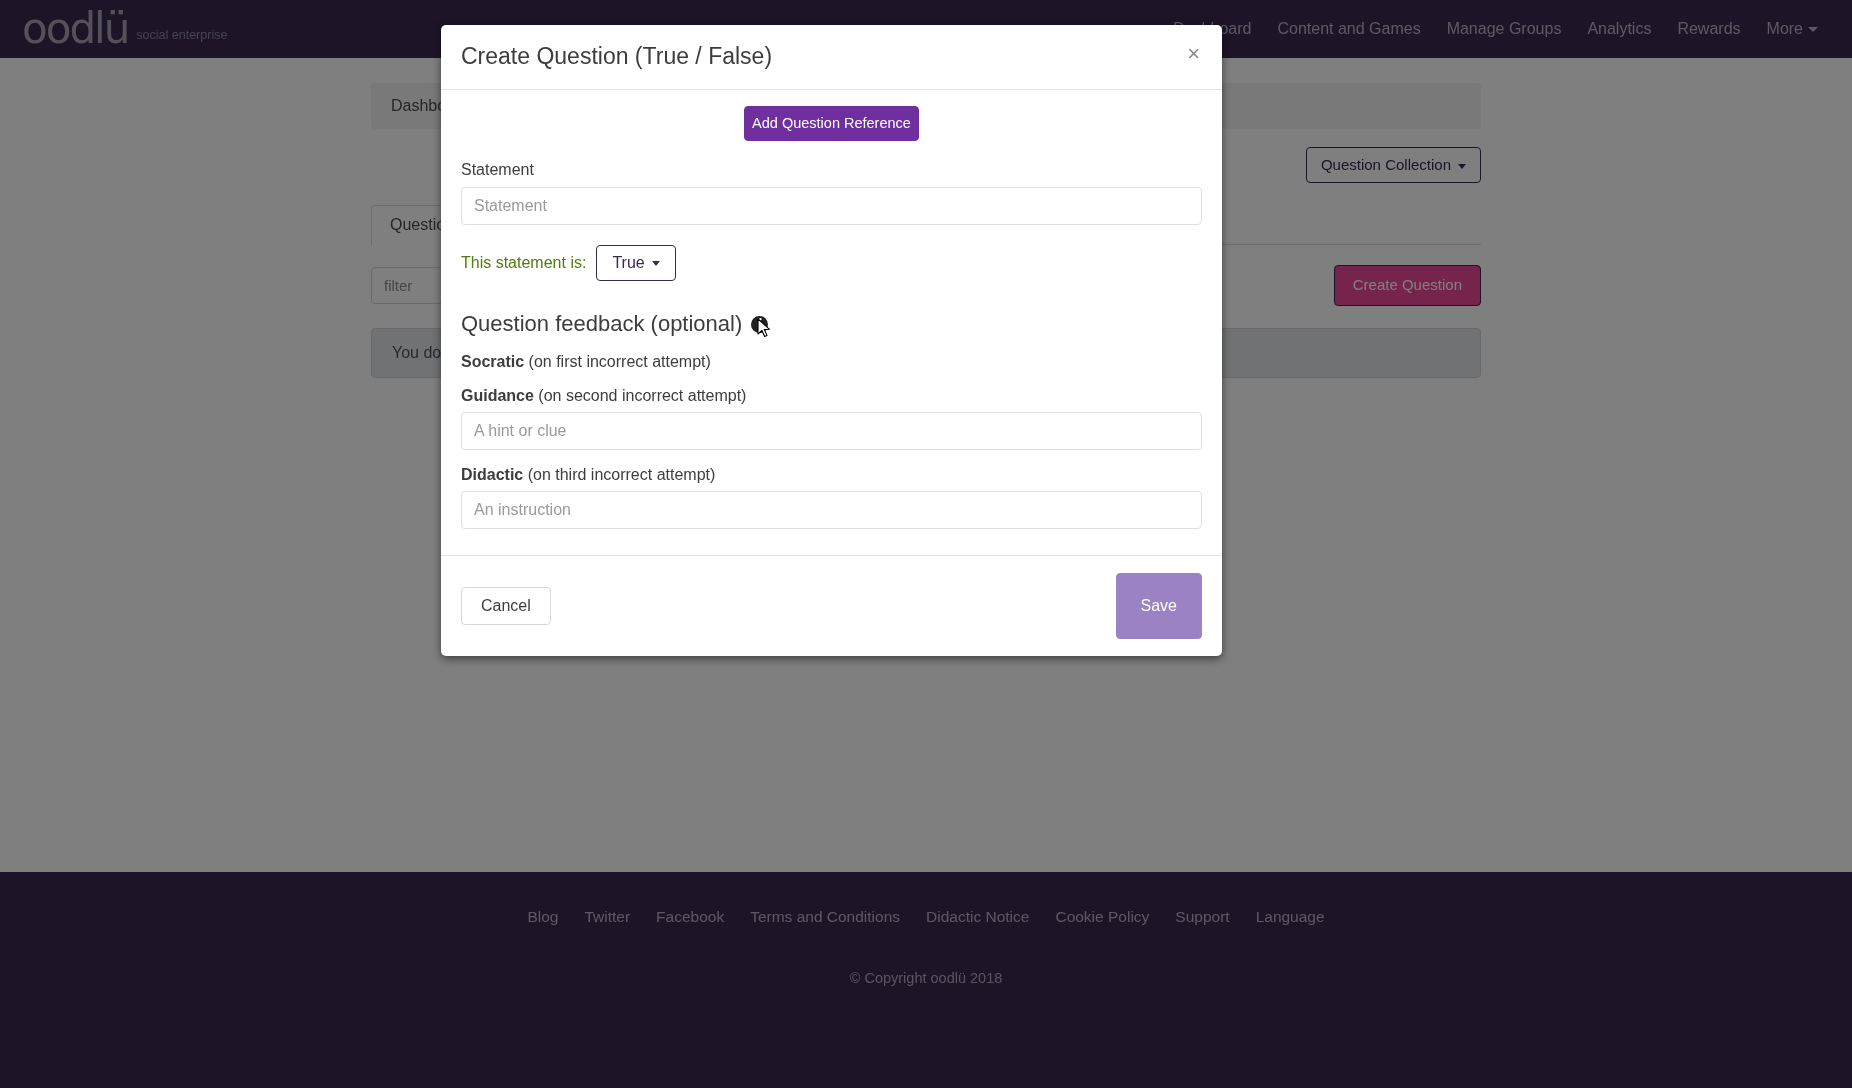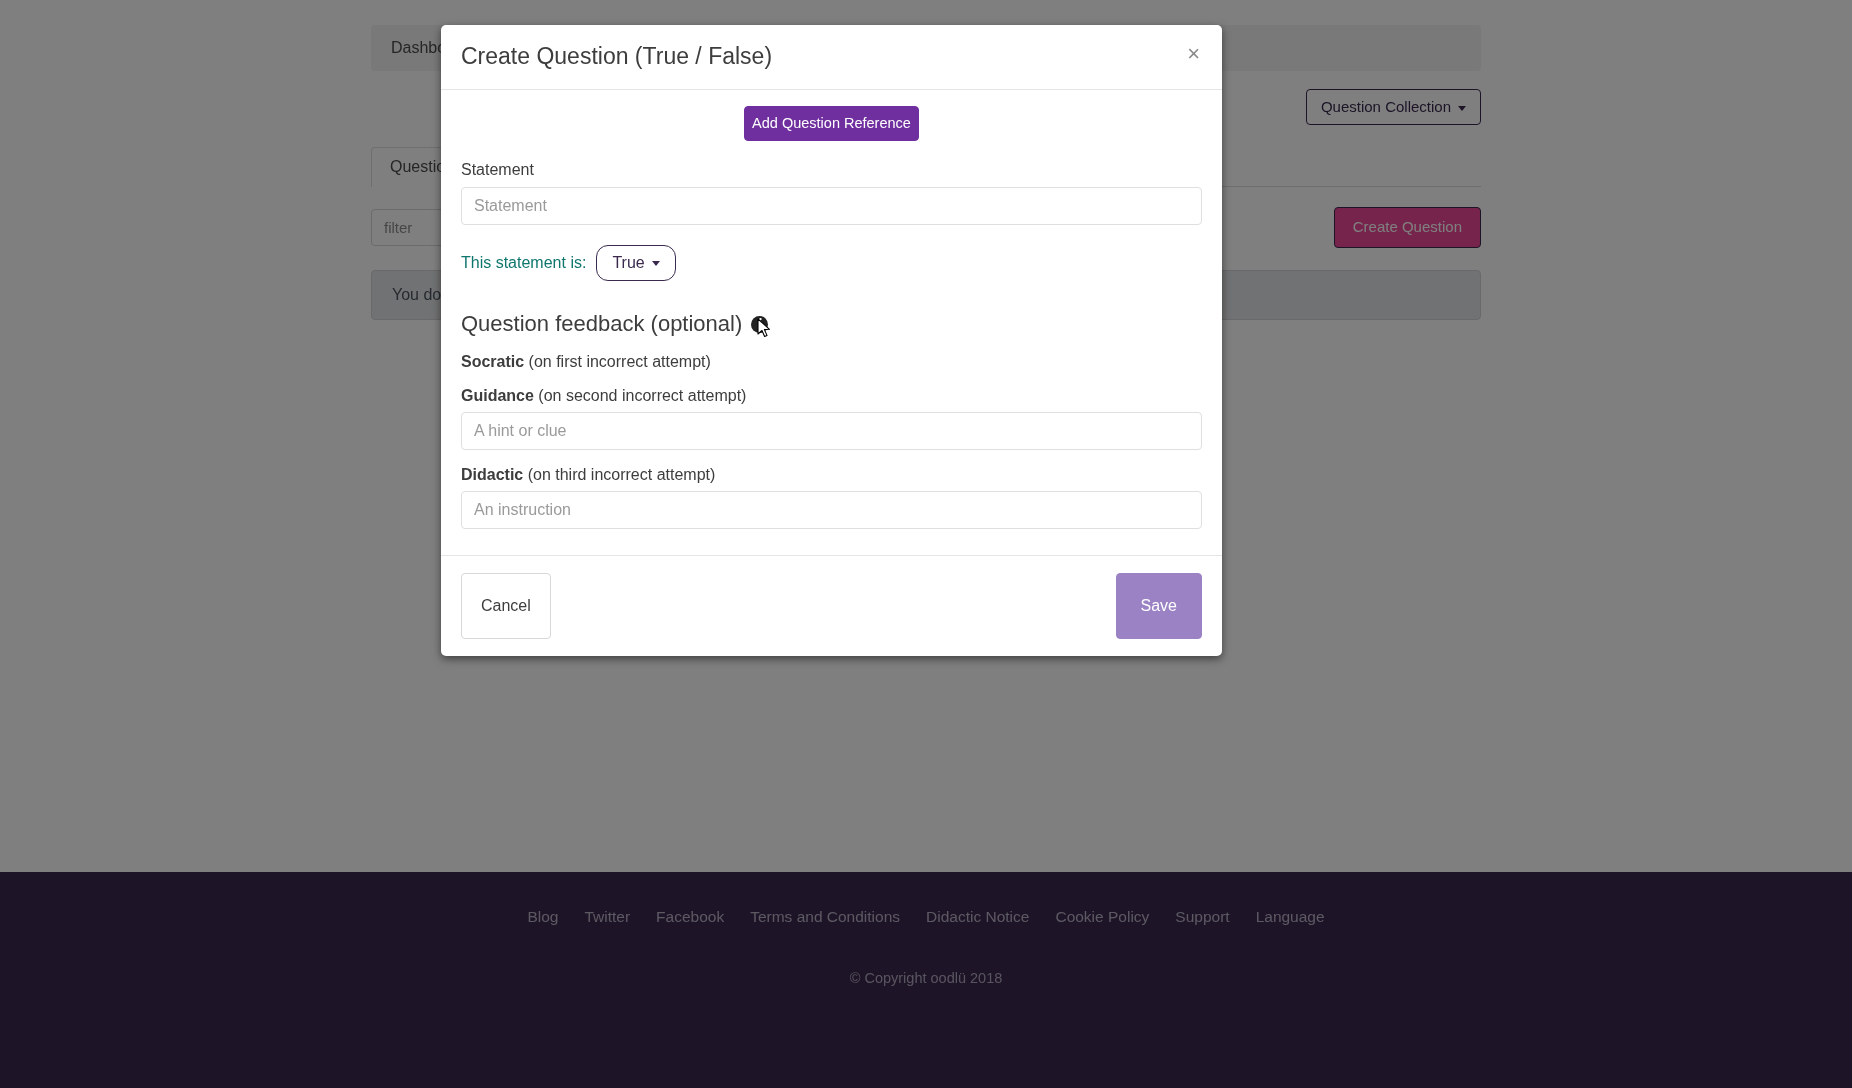--- a/index.html
+++ b/index.html
@@ -267,26 +267,26 @@
     outline: none;
   }
   .form-control::placeholder { color: #9a9a9a; }
 
   .statement-is-row {
     display: flex;
     align-items: center;
     gap: 10px;
     margin-top: 20px;
   }
-  .statement-is-label { font-size: 16px; color: #0f766e; }
+  .statement-is-label { font-size: 16px; color: #4d7c0f; }
   .btn-tf {
     background: #ffffff;
     border: 1px solid #3b2a4e;
     color: #3b2a4e;
-    border-radius: 12px;
+    border-radius: 4px;
     padding: 8px 15px;
     font-size: 16px;
     min-width: 70px;
     text-align: center;
   }
 
   .feedback-heading {
     margin-top: 30px;
     font-size: 22px;
     color: #3d3d3d;
@@ -316,20 +316,21 @@
     margin-bottom: 7px;
     font-size: 16px;
     color: #3d3d3d;
   }
   .fb-label b { font-weight: bold; }
 
   .modal-footer {
     border-top: 1px solid #e5e5e5;
     padding: 17px 20px;
     display: flex;
+    align-items: center;
     margin-top: 18px;
   }
   .btn-cancel {
     background: #ffffff;
     border: 1px solid #d8d8d8;
     color: #3d3d3d;
     padding: 9px 19px;
     font-size: 16px;
     border-radius: 4px;
   }
@@ -350,20 +351,34 @@
     top: 318px;
     width: 14px; height: 20px;
     pointer-events: none;
   }
 </style>
 </head>
 <body>
 
 <div id="page">
 
+  <div class="navbar">
+    <div class="brand">
+      <span class="brand-logo">oodlü</span>
+      <span class="brand-sub">social enterprise</span>
+    </div>
+    <div class="nav-links">
+      <a class="nav-link">Dashboard</a>
+      <a class="nav-link">Content and Games</a>
+      <a class="nav-link">Manage Groups</a>
+      <a class="nav-link">Analytics</a>
+      <a class="nav-link">Rewards</a>
+      <a class="nav-link"><span>More</span><span class="nav-caret"></span></a>
+    </div>
+  </div>
 
   <div class="content-wrap">
     <div class="breadcrumb">
       <a>Dashboard</a><span class="sep">/</span><a>Play</a>
     </div>
 
     <div class="collection-row">
       <button class="btn btn-outline-dark"><span>Question Collection</span><span class="btn-caret"></span></button>
     </div>
 

